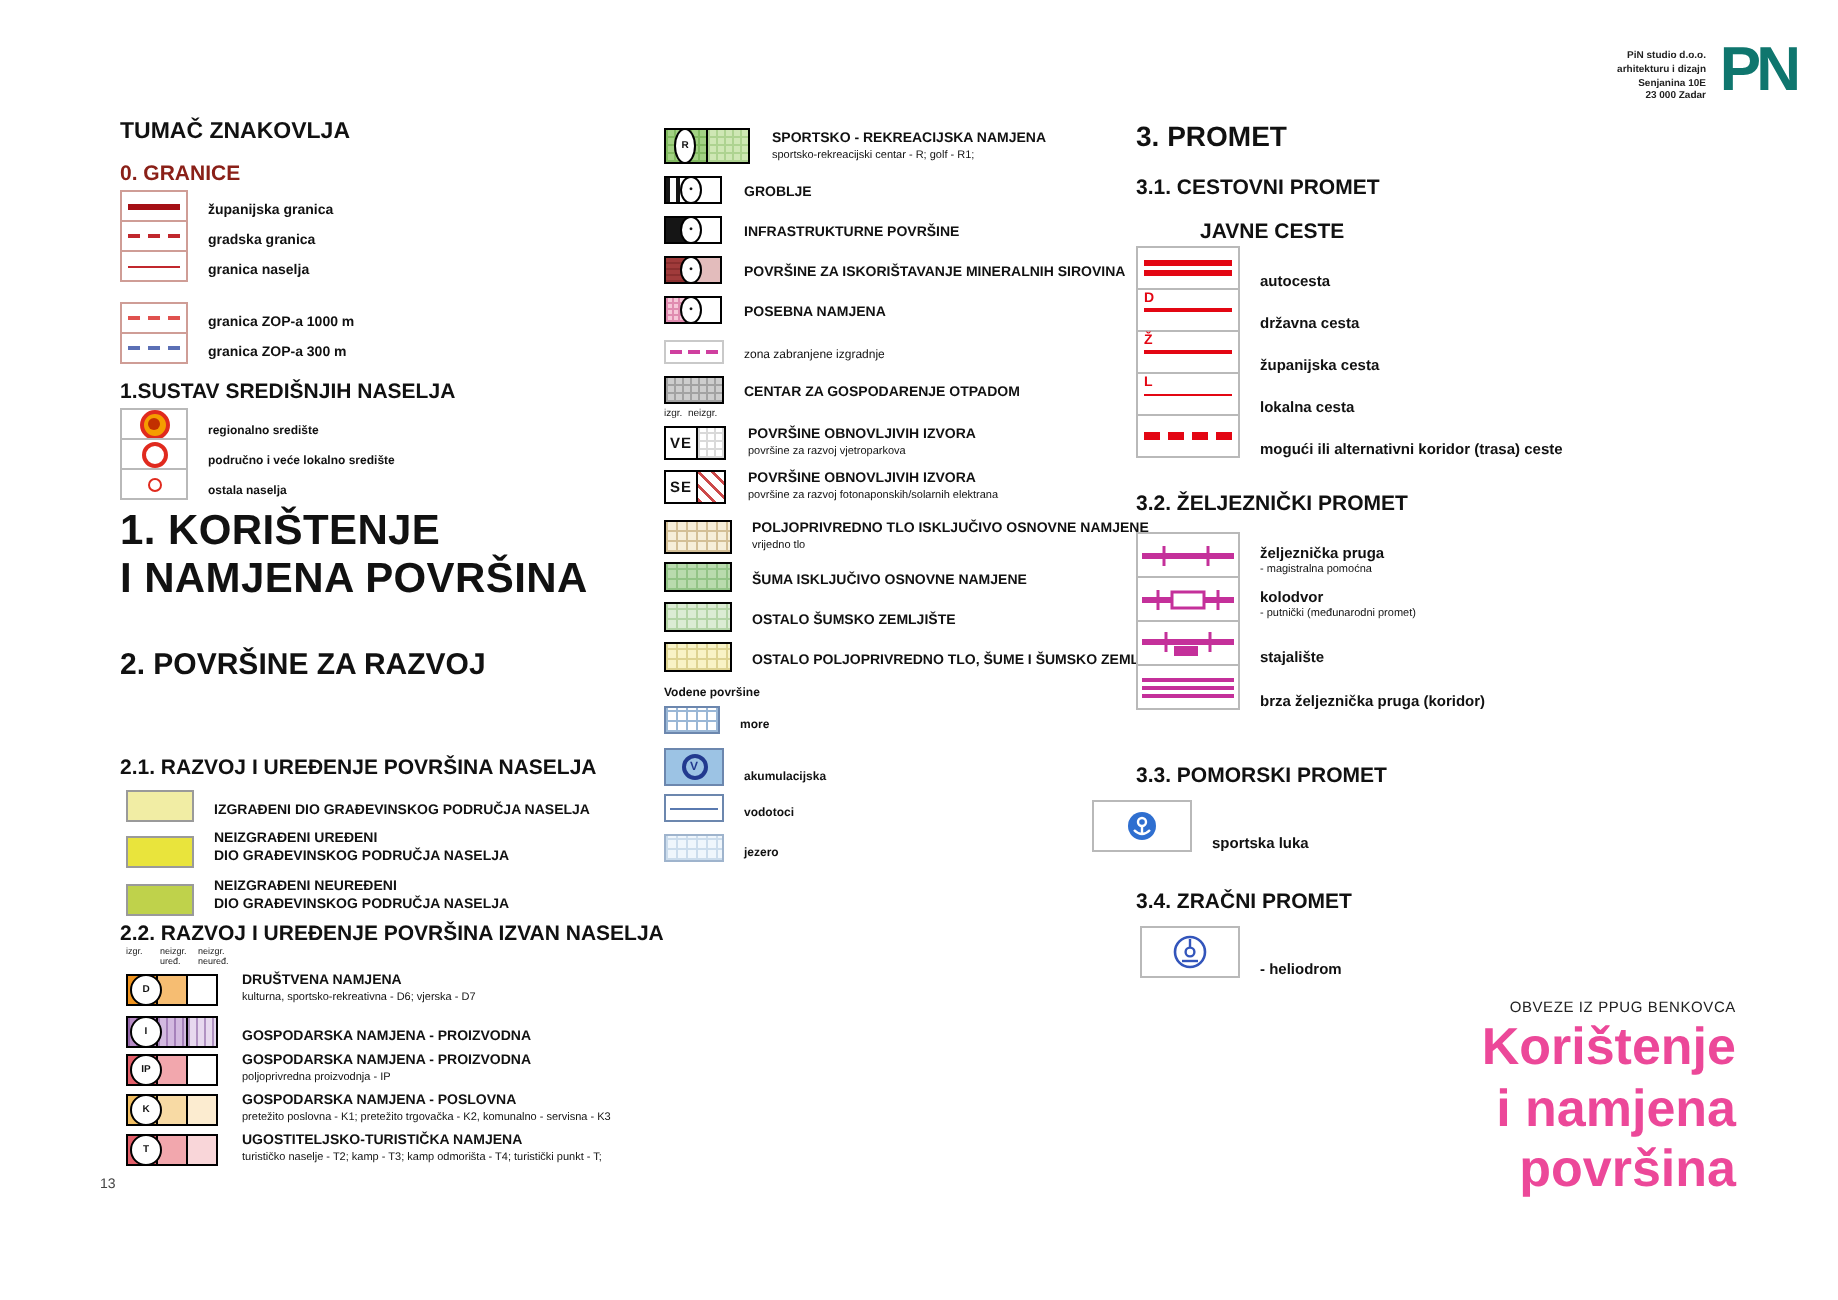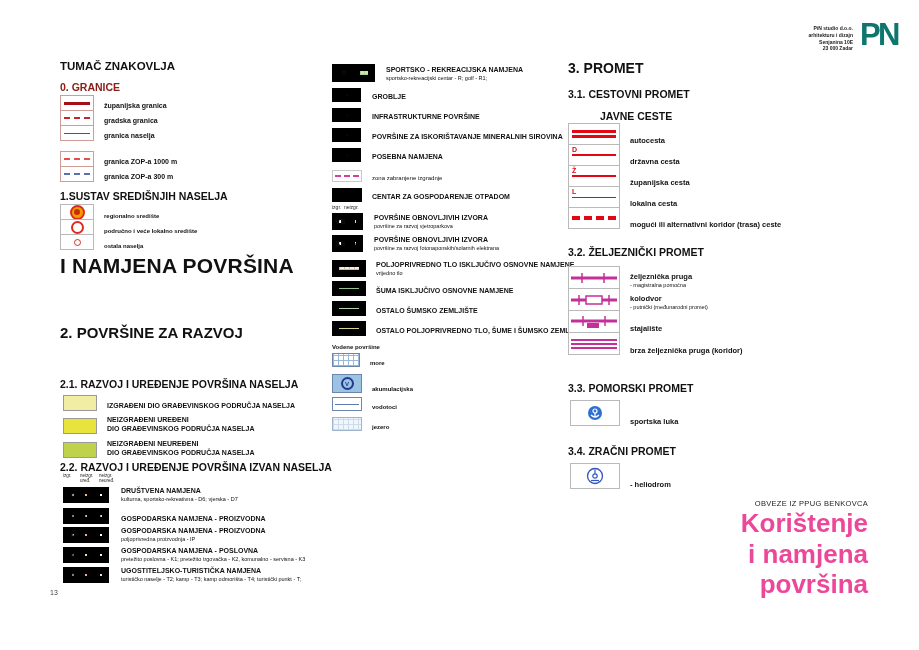--- a/index.html
+++ b/index.html
@@ -35,21 +35,21 @@
   
   .ctr-reg{width:11px;height:11px;border:2px solid #e02a1e;border-radius:50%;background:#f59d00;position:relative}
   .ctr-reg::after{content:"";position:absolute;inset:2.5px;background:#c23000;border-radius:50%}
   .ctr-pod{width:9px;height:9px;border:2.5px solid #e02a1e;border-radius:50%;background:#fff}
   .ctr-ost{width:5px;height:5px;border:1.5px solid #e02a1e;border-radius:50%;background:#fff}
   
   .sw21{width:34px;height:16px;border:1px solid #9a9a9a;box-sizing:border-box;flex:none}
   .sw21.a{background:#f1eda4}.sw21.b{background:#e9e43c}.sw21.c{background:#bfd24b}
   
   .msw{display:flex;flex:none;position:relative}
-  .msw>div{box-sizing:border-box;border:7px solid #000000;height:100%;margin-left:-1px}
+  .msw>div{box-sizing:border-box;border:1px solid #000000;height:100%;margin-left:-1px}
   .msw>div:first-child{margin-left:0}
   .sw22{width:48px;height:16px}
   .sw22>div{width:16px}
   .r-d  .x1{background:#f0941f}.r-d  .x2{background:#f6bd72}.r-d  .x3{background:#fff}
   .r-i  .x1{background:#b78cc6}.r-i  .x2{background:#d3b9e0}.r-i  .x3{background:#e7d9ef}
   .r-i  .x1,.r-i .x2,.r-i .x3{background-image:repeating-linear-gradient(90deg,rgba(110,60,140,.45) 0 1px,transparent 1px 4px)}
   .r-ip .x1{background:#e4606b}.r-ip .x2{background:#f2a7ad}.r-ip .x3{background:#fff}
   .r-k  .x1{background:#f2bf62}.r-k  .x2{background:#f8daa4}.r-k  .x3{background:#fcecd0}
   .r-t  .x1{background:#e4606b}.r-t  .x2{background:#f2a7ad}.r-t  .x3{background:#f9d6d9}
   .mk{position:absolute;top:50%;transform:translateY(-50%);width:11px;height:11px;border:1px solid #222;
@@ -159,20 +159,21 @@
       <span class="lbl sm">područno i veće lokalno središte</span>
     </div>
     <div class="row" style="left:60px;top:234px">
       <div class="cell c34">
           <div class="ctr-ost"></div>
         </div>
       <span class="lbl sm">ostala naselja</span>
     </div>
 
     <div class="abs h-xl" style="left:60px;top:254px">
+      <div>1. KORIŠTENJE</div>
       <div>I NAMJENA POVRŠINA</div>
     </div>
 
     <div class="abs h-lg" style="left:60px;top:324px">
       <div>2. POVRŠINE ZA RAZVOJ</div>
     </div>
 
     <div class="abs h-md" style="left:60px;top:378px">2.1. RAZVOJ I UREĐENJE POVRŠINA NASELJA</div>
 
     <div class="row" style="left:63px;top:395px">
@@ -502,21 +503,21 @@
           <line x1="0" y1="8" x2="46" y2="8" stroke="#c4309a" stroke-width="2"></line>
           <line x1="0" y1="12" x2="46" y2="12" stroke="#c4309a" stroke-width="2"></line>
         </svg>
       </div>
       <div class="lblwrap">
         <div class="lbl md">brza željeznička pruga  (koridor)</div>
       </div>
     </div>
 
     <div class="abs h-md" style="left:568px;top:382px">3.3. POMORSKI PROMET</div>
-    <div class="row" style="left:570px;top:400px">
+    <div class="row" style="left:546px;top:400px">
       <div class="cell" style="width:50px;height:26px">
         <svg width="16" height="16" viewBox="0 0 16 16">
           <circle cx="8" cy="8" r="7" fill="#2f6fd0"></circle>
           <circle cx="8" cy="6" r="2" fill="none" stroke="#fff" stroke-width="1.2"></circle>
           <line x1="8" y1="8" x2="8" y2="12" stroke="#fff" stroke-width="1.2"></line>
           <path d="M4 10 q4 4 8 0" fill="none" stroke="#fff" stroke-width="1.2"></path>
         </svg>
       </div>
       <span class="lbl md">sportska luka</span>
     </div>

